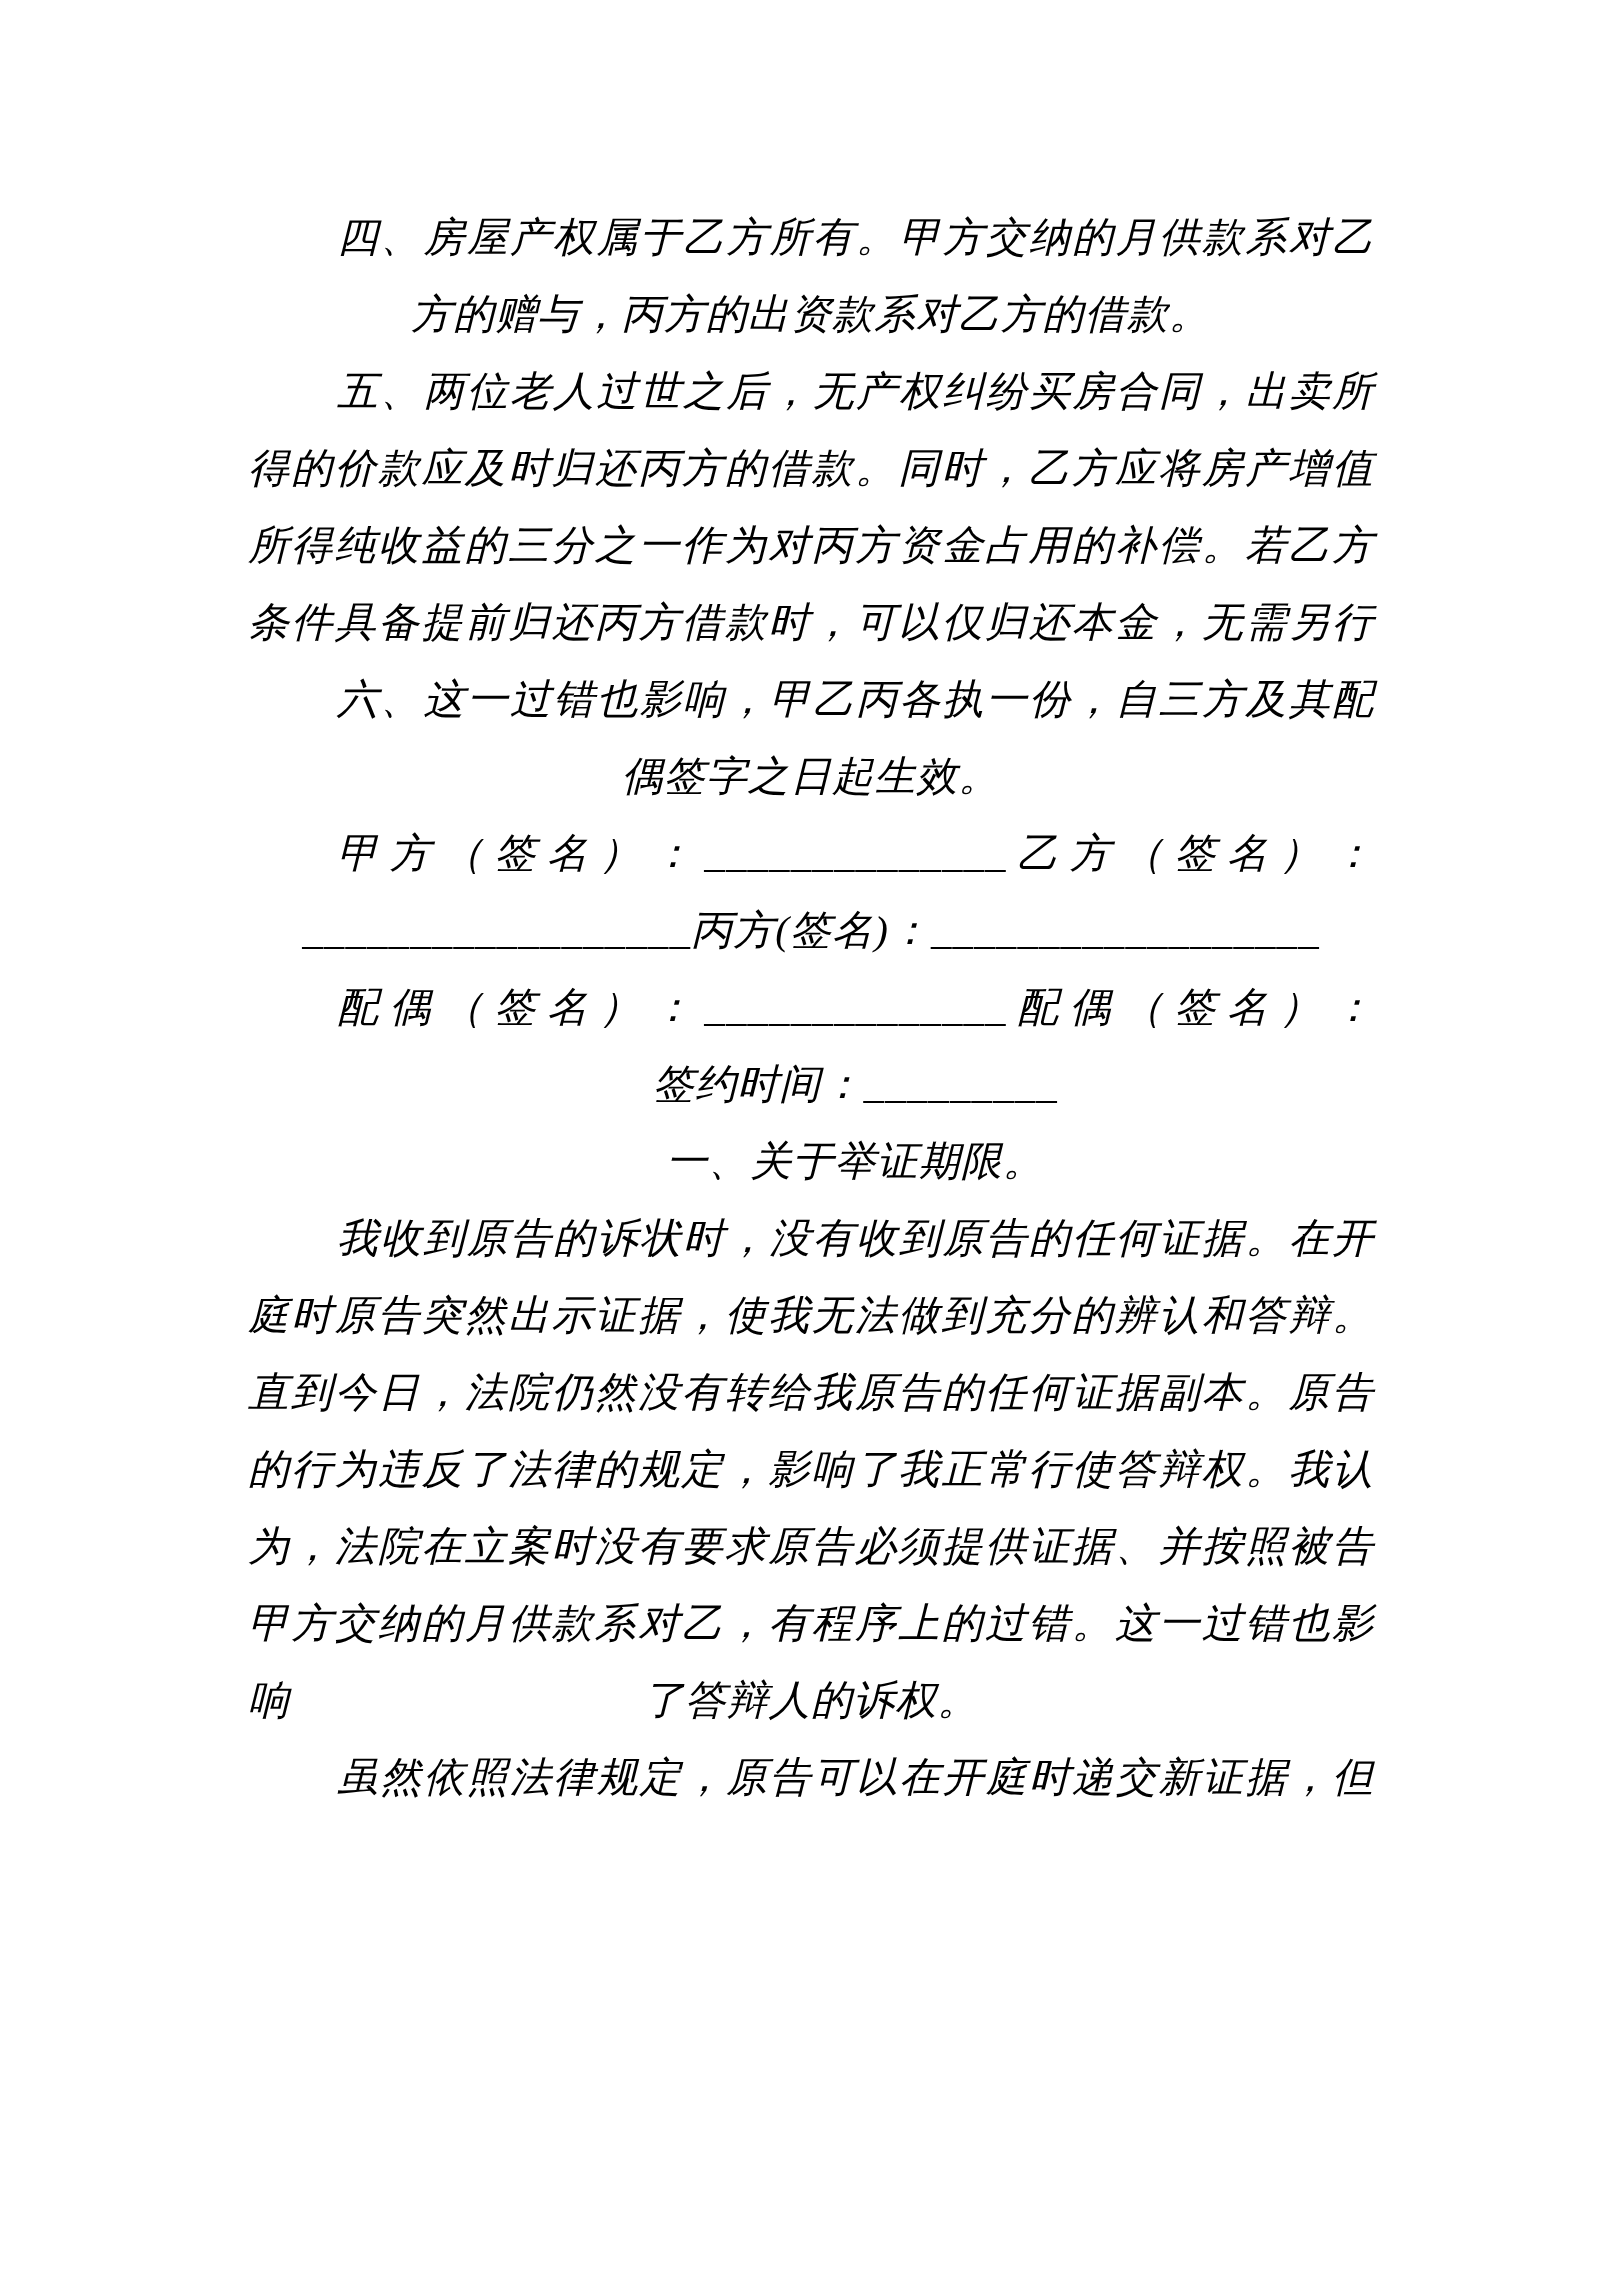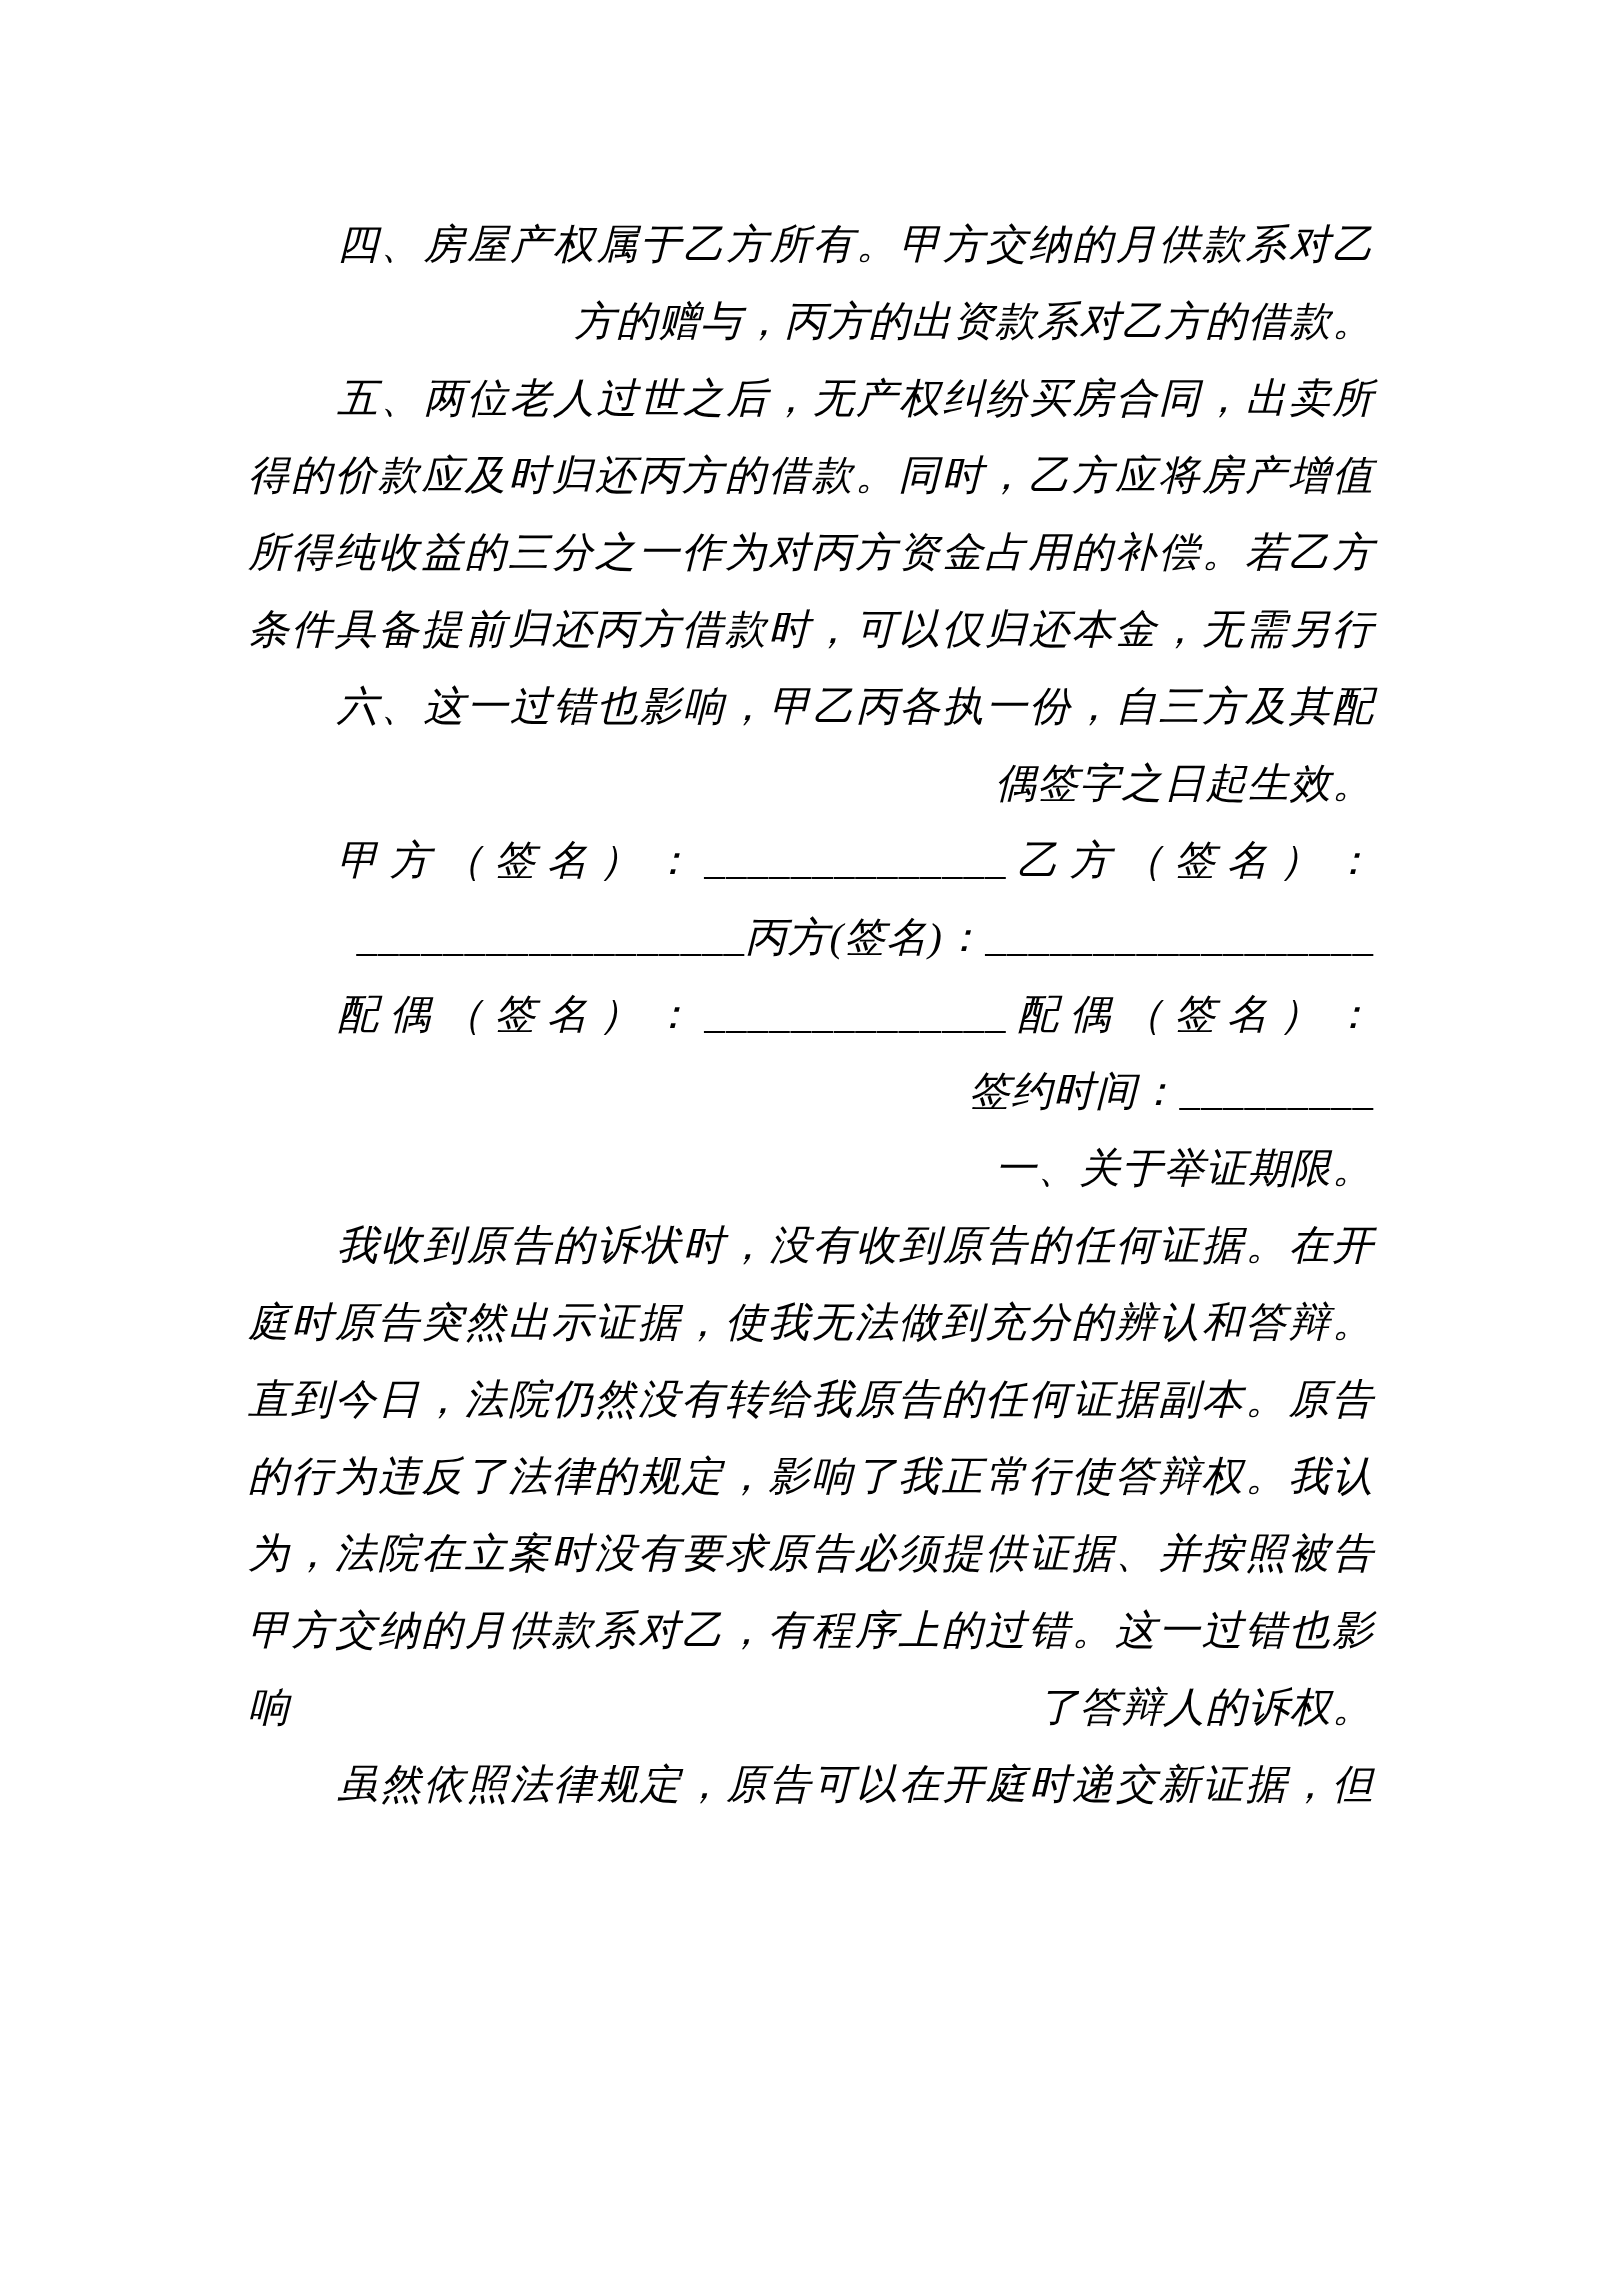--- a/index.html
+++ b/index.html
@@ -12,31 +12,31 @@
     width: 1623px;
     height: 2295px;
     background: #ffffff;
     overflow: hidden;
     font-family: "Liberation Serif", "DejaVu Serif", serif;
     color: #000000;
   }
   .textblock {
     position: absolute;
     left: 248px;
-    top: 206px;
+    top: 199px;
     width: 1126px;
   }
   .l {
     height: 77px;
     line-height: 77px;
     font-size: 41px;
     letter-spacing: 1.1px;
     font-style: italic;
     white-space: pre-wrap;
-    text-align: right;
+    text-align: center;
   }
   .ind { text-indent: 89px; }
   .jf  { text-align: justify; text-align-last: justify; }
 </style>
 </head>
 <body>
 
 <div class="page">
   <div class="textblock">
     <div class="l ind jf">四、房屋产权属于乙方所有。甲方交纳的月供款系对乙</div>

